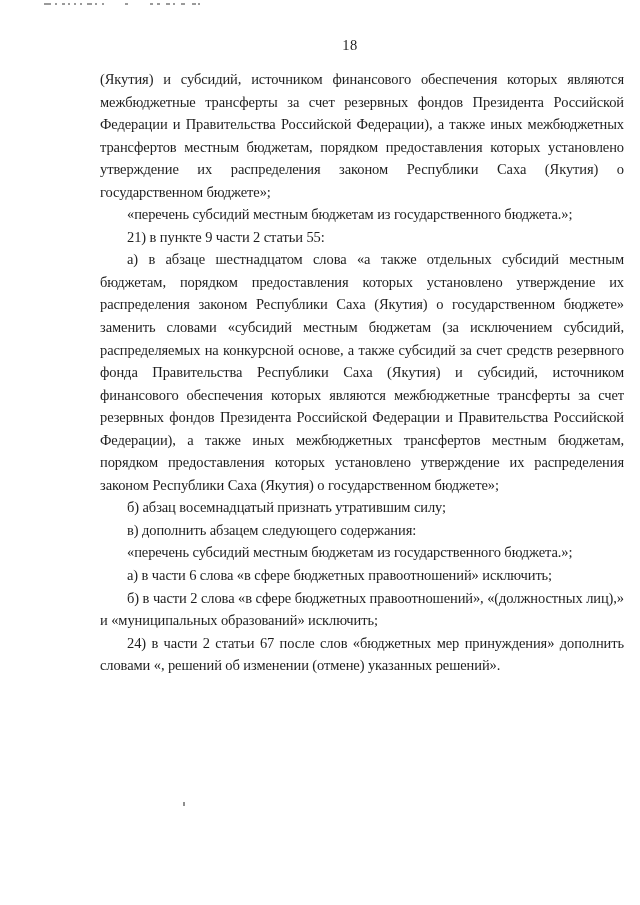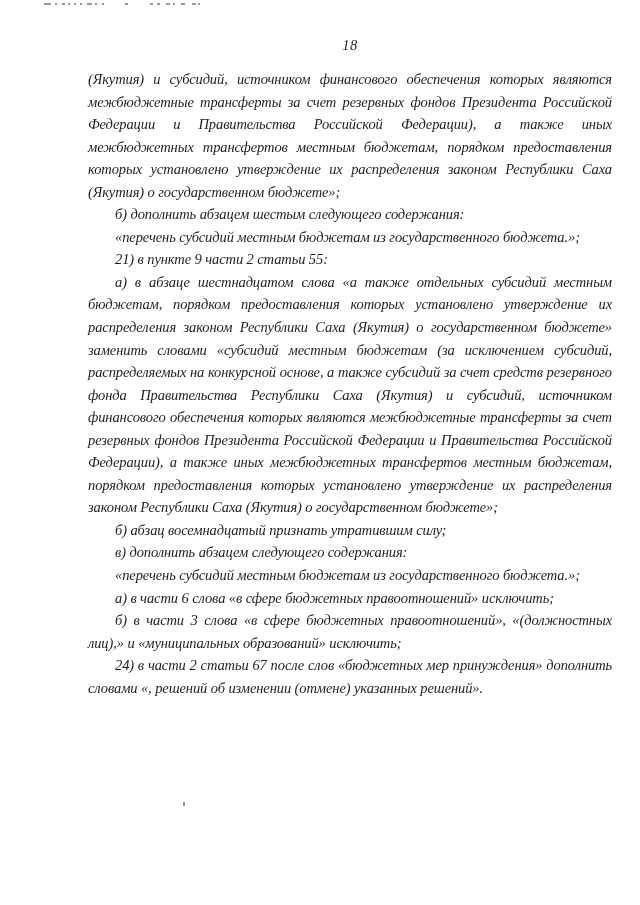--- a/index.html
+++ b/index.html
@@ -8,21 +8,20 @@
     background: #ffffff;
   }
   .page {
     position: relative;
     width: 640px;
     height: 905px;
     background: #ffffff;
     overflow: hidden;
     font-family: "Liberation Serif", "DejaVu Serif", serif;
     color: #1e1e1e;
-    font-style: italic;
   }
   .scan-marks {
     position: absolute;
     top: 3px;
     left: 0;
     width: 640px;
     height: 4px;
   }
   .scan-marks .mark {
     position: absolute;
@@ -35,21 +34,21 @@
     top: 37px;
     left: 88px;
     width: 524px;
     text-align: center;
     font-size: 14.5px;
     letter-spacing: 0.5px;
   }
   .doc-body {
     position: absolute;
     top: 68px;
-    left: 88px;
+    left: 100px;
     width: 524px;
     font-size: 14.5px;
     line-height: 22.55px;
     letter-spacing: -0.1px;
   }
   .doc-body p {
     margin: 0;
     text-align: justify;
     text-indent: 0;
   }
@@ -87,27 +86,26 @@
       <span class="mark" style="left: 173px; width: 2px;"></span>
       <span class="mark" style="left: 181px; width: 4px;"></span>
       <span class="mark" style="left: 192px; width: 4px;"></span>
       <span class="mark" style="left: 198px; width: 2px;"></span>
     </div>
 
   <div class="page-number">18</div>
 
   <div class="doc-body" id="doc-body">
       <p class="">(Якутия) и субсидий, источником финансового обеспечения которых являются межбюджетные трансферты за счет резервных фондов Президента Российской Федерации и Правительства Российской Федерации), а также иных межбюджетных трансфертов местным бюджетам, порядком предоставления которых установлено утверждение их распределения законом Республики Саха (Якутия) о государственном бюджете»;</p>
-      <p class="indent">б) дополнить абзацем шестым следующего содержания:</p>
       <p class="indent">«перечень субсидий местным бюджетам из государственного бюджета.»;</p>
       <p class="indent">21) в пункте 9 части 2 статьи 55:</p>
       <p class="indent">а) в абзаце шестнадцатом слова «а также отдельных субсидий местным бюджетам, порядком предоставления которых установлено утверждение их распределения законом Республики Саха (Якутия) о государственном бюджете» заменить словами «субсидий местным бюджетам (за исключением субсидий, распределяемых на конкурсной основе, а также субсидий за счет средств резервного фонда Правительства Республики Саха (Якутия) и субсидий, источником финансового обеспечения которых являются межбюджетные трансферты за счет резервных фондов Президента Российской Федерации и Правительства Российской Федерации), а также иных межбюджетных трансфертов местным бюджетам, порядком предоставления которых установлено утверждение их распределения законом Республики Саха (Якутия) о государственном бюджете»;</p>
       <p class="indent">б) абзац восемнадцатый признать утратившим силу;</p>
       <p class="indent">в) дополнить абзацем следующего содержания:</p>
       <p class="indent">«перечень субсидий местным бюджетам из государственного бюджета.»;</p>
       <p class="indent">а) в части 6 слова «в сфере бюджетных правоотношений» исключить;</p>
-      <p class="indent">б) в части 3 слова «в сфере бюджетных правоотношений», «(должностных лиц),» и «муниципальных образований» исключить;</p>
+      <p class="indent">б) в части 2 слова «в сфере бюджетных правоотношений», «(должностных лиц),» и «муниципальных образований» исключить;</p>
       <p class="indent">24) в части 2 статьи 67 после слов «бюджетных мер принуждения» дополнить словами «, решений об изменении (отмене) указанных решений».</p>
     </div>
 
   <div class="speck"></div>
 
 </div>
 
 </body></html>

